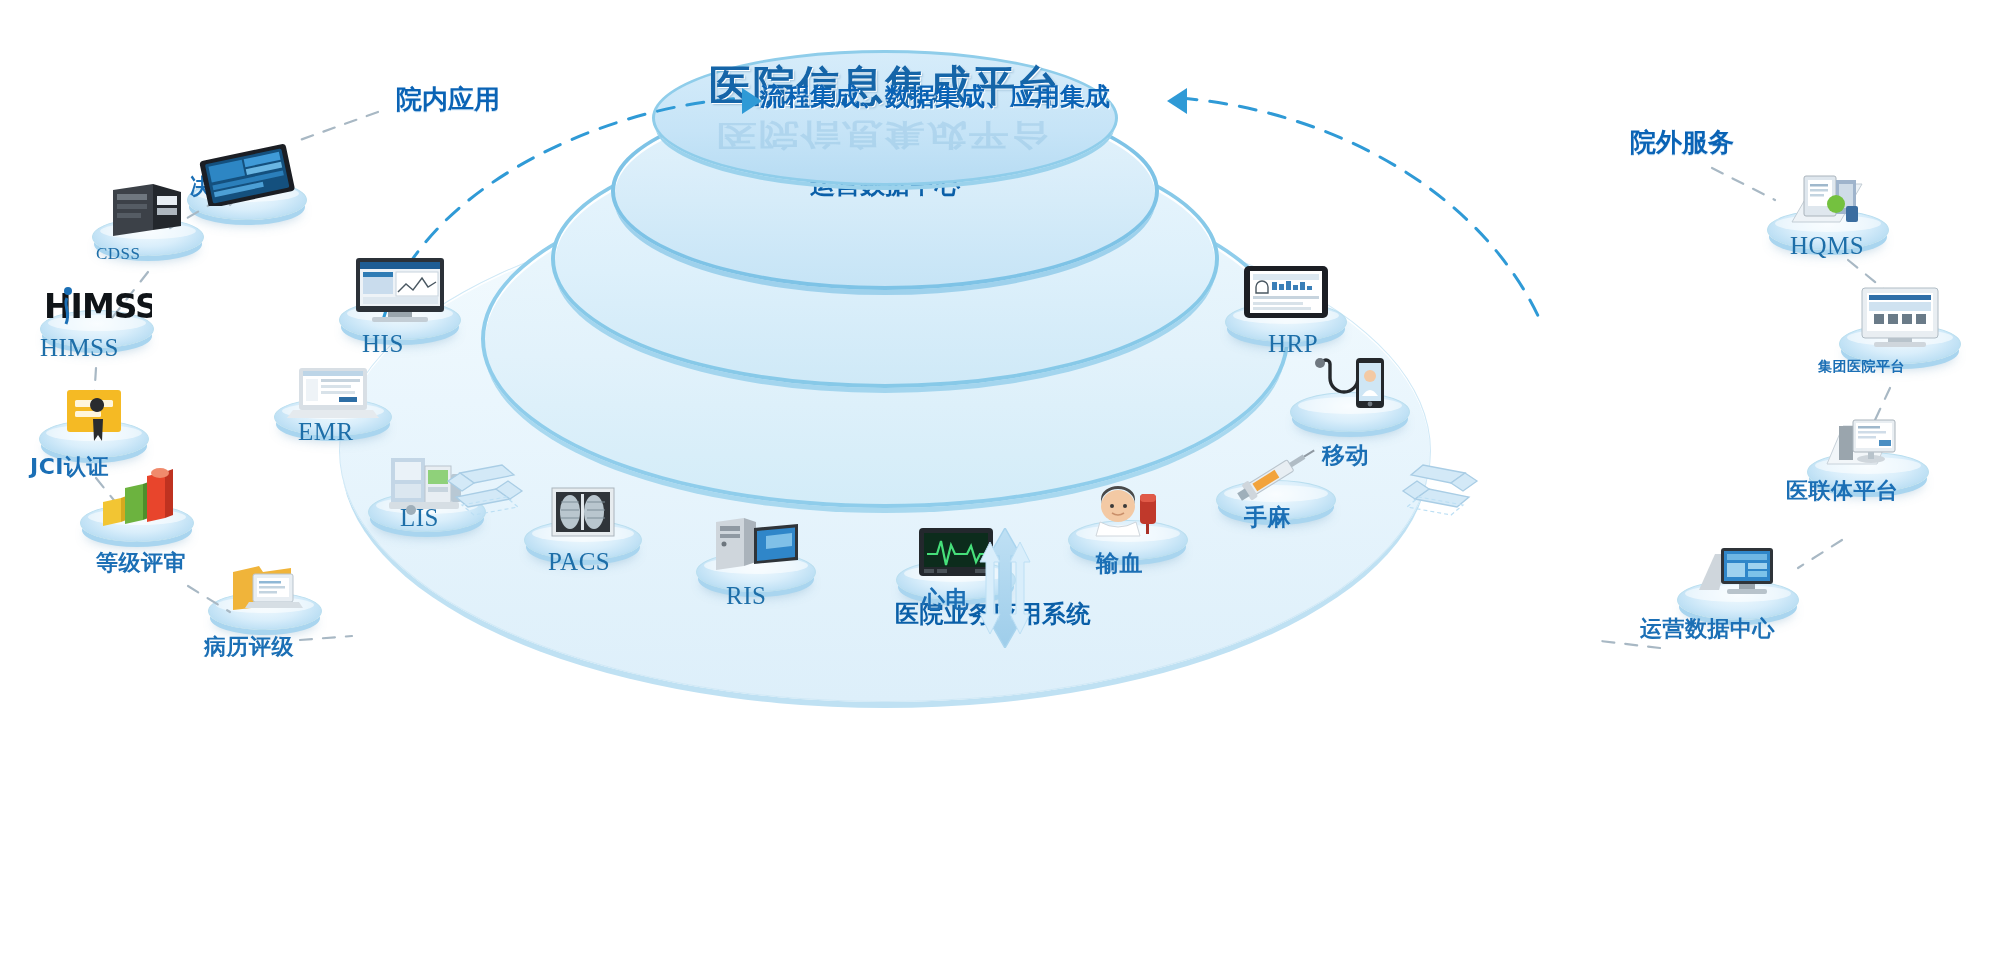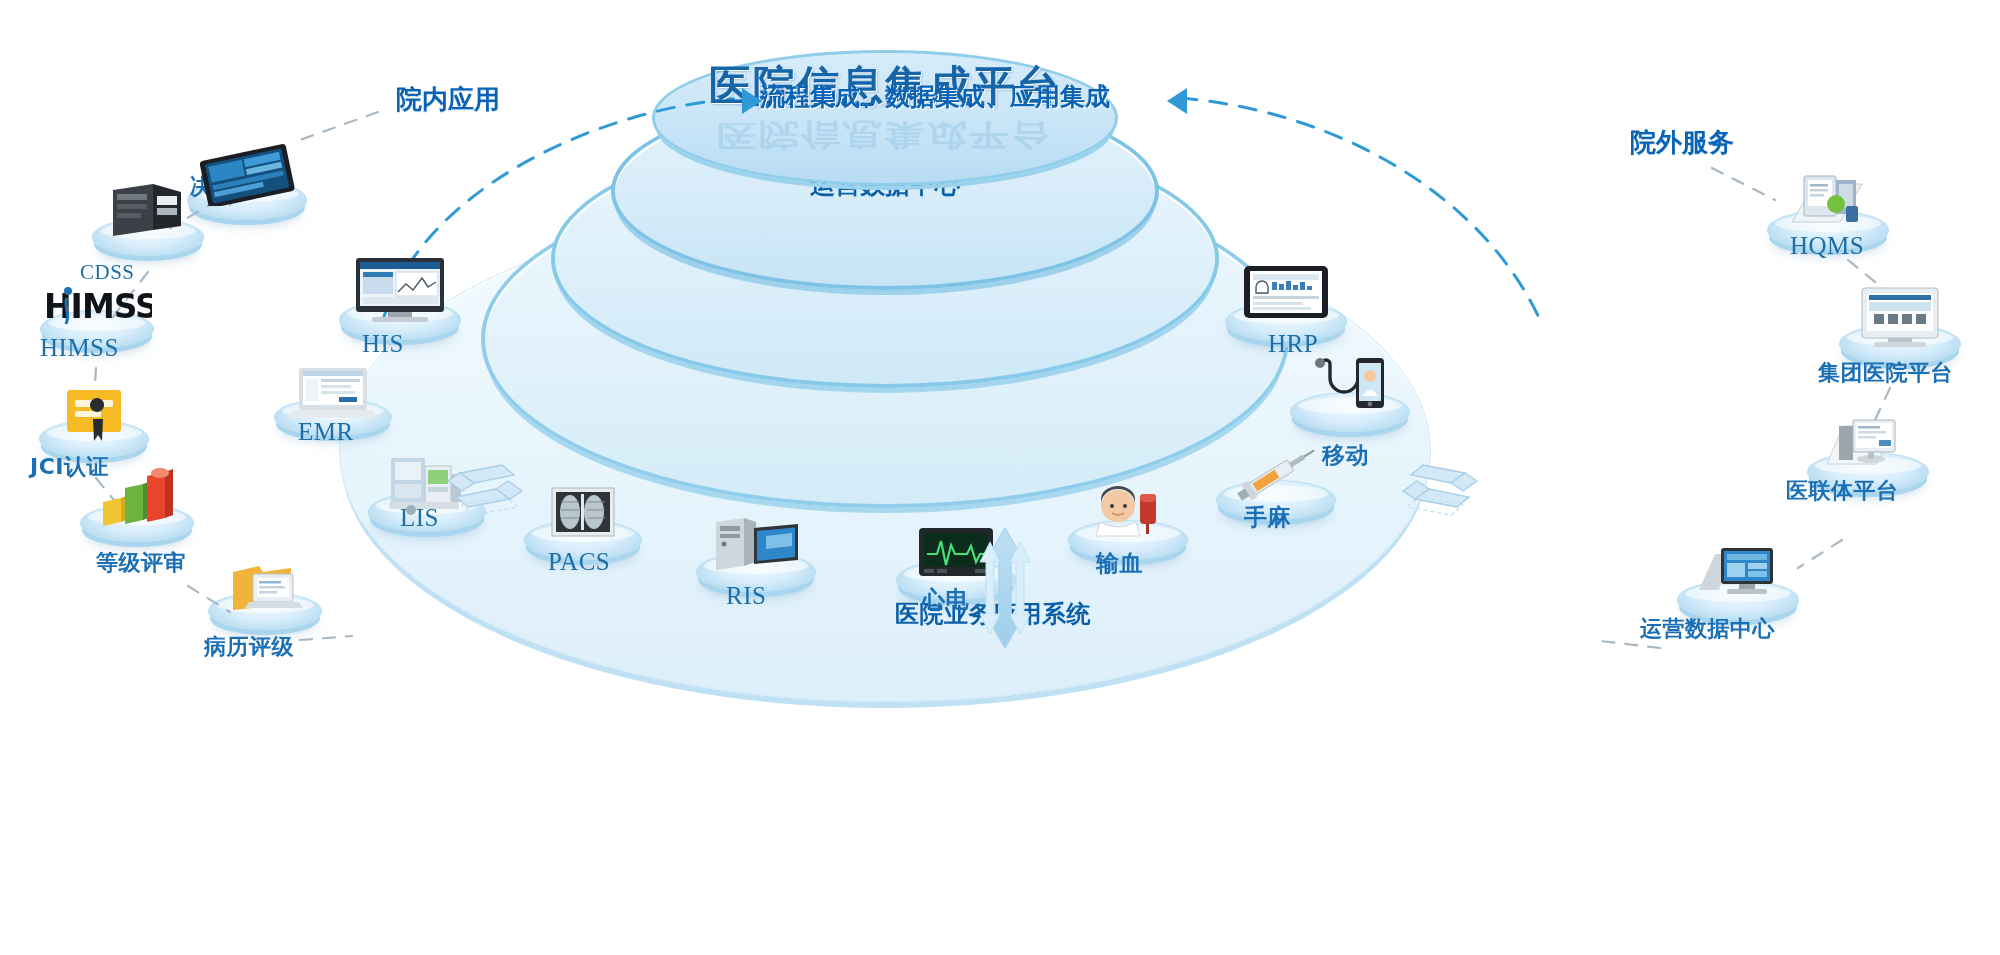--- a/index.html
+++ b/index.html
@@ -236,21 +236,21 @@
         <polygon points="8,10 48,4 48,50 8,56" fill="#3c4148"></polygon>
         <polygon points="48,4 76,12 76,46 48,50" fill="#23272c"></polygon>
         <rect x="12" y="14" width="30" height="6" fill="#6f777f"></rect>
         <rect x="12" y="24" width="30" height="5" fill="#555c64"></rect>
         <rect x="12" y="33" width="24" height="5" fill="#555c64"></rect>
         <rect x="52" y="16" width="20" height="9" fill="#e8eef3"></rect>
         <rect x="52" y="28" width="20" height="7" fill="#aeb7bf"></rect>
       </svg>
     </div>
   </div>
-  <div class="lbl en" style="left:80px;top:244px;font-size:21px;margin-top:16px;">CDSS</div>
+  <div class="lbl en" style="left:96px;top:244px;font-size:17px;">CDSS</div>
 
   <div class="node" style="left:22px;top:262px;width:150px;height:86px;">
     <div class="pedestal" style="width:112px;height:36px;"></div>
     <div class="icon-wrap" style="bottom:18px;">
       <svg class="art" width="110" height="46" viewBox="0 0 110 46">
         <text x="2" y="34" font-family="DejaVu Sans, sans-serif" font-size="33" font-weight="bold" fill="#101418" letter-spacing="-1">HIMSS</text>
         <circle cx="26" cy="7" r="4" fill="#1b6fb5"></circle>
         <path d="M25 14 C 21 22, 29 28, 24 40" stroke="#1b6fb5" stroke-width="3" fill="none"></path>
       </svg>
     </div>
@@ -515,21 +515,21 @@
           <rect x="22" y="30" width="10" height="10"></rect>
             <rect x="36" y="30" width="10" height="10"></rect>
           <rect x="50" y="30" width="10" height="10"></rect>
             <rect x="64" y="30" width="10" height="10"></rect>
         </g>
         <rect x="36" y="54" width="24" height="5" fill="#b8c3cb"></rect>
         <rect x="22" y="58" width="52" height="5" rx="2" fill="#cfd6dc"></rect>
       </svg>
     </div>
   </div>
-  <div class="lbl cn" style="left:1818px;top:358px;font-size:22px;text-align:center;">集团医院平台</div>
+  <div class="lbl cn" style="left:1818px;top:358px;font-size:14px;text-align:center;">集团医院平台</div>
 
   <div class="node" style="left:1790px;top:400px;width:156px;height:92px;">
     <div class="pedestal" style="width:120px;height:38px;"></div>
     <div class="icon-wrap">
       <svg class="art" width="98" height="66" viewBox="0 0 98 66">
         <polygon points="8,52 24,14 74,14 58,52" fill="#f2f6f9" stroke="#c8d2da"></polygon>
         <rect x="20" y="14" width="14" height="34" fill="#9aa5ad"></rect>
         <rect x="34" y="8" width="42" height="32" rx="2" fill="#e9eef2" stroke="#aab4bc"></rect>
         <rect x="37" y="11" width="36" height="25" fill="#ffffff"></rect>
         <rect x="39" y="14" width="22" height="2.5" fill="#9fb8cc"></rect>

